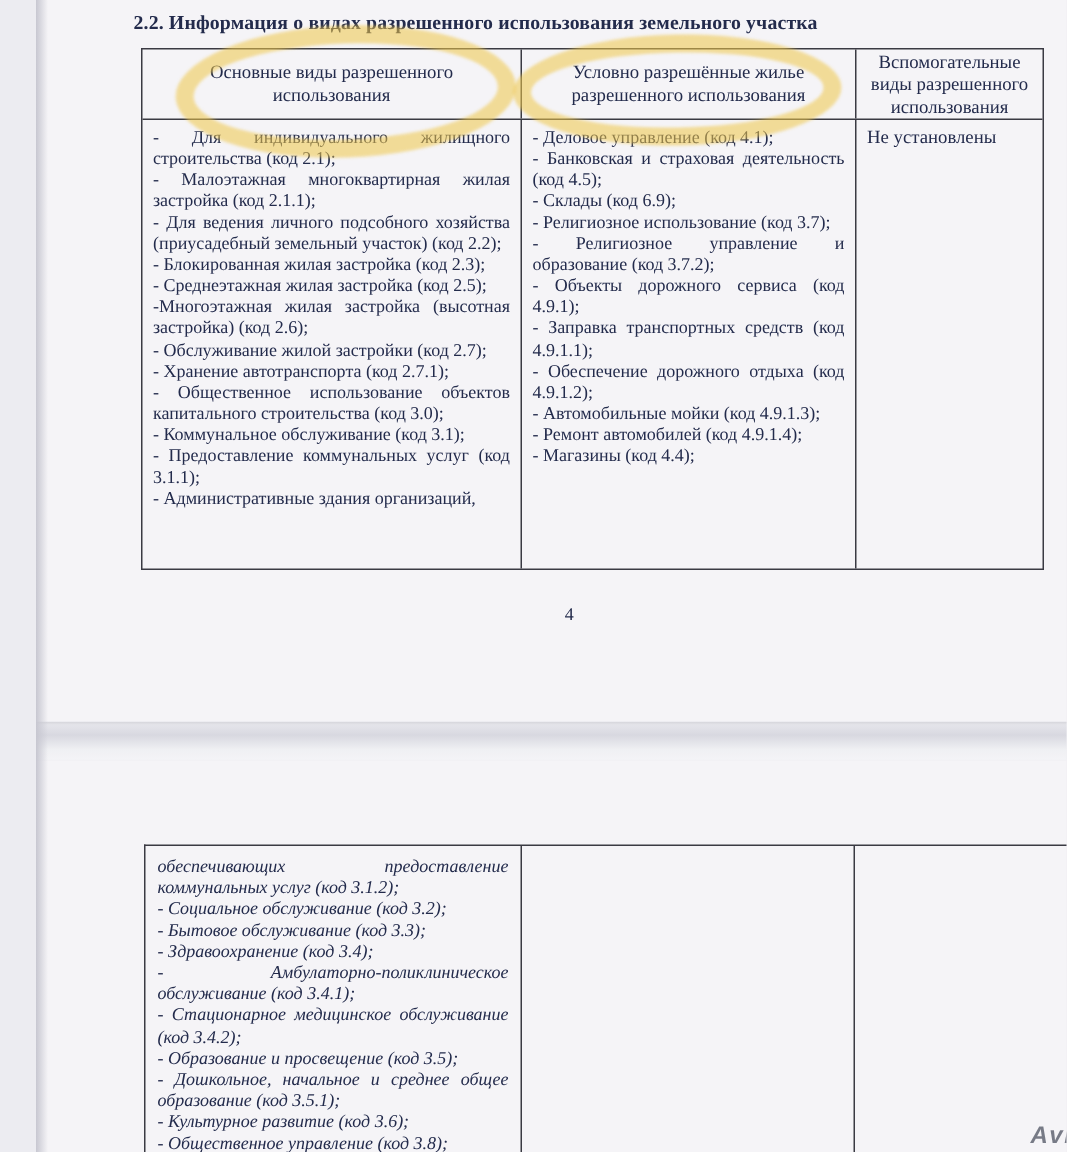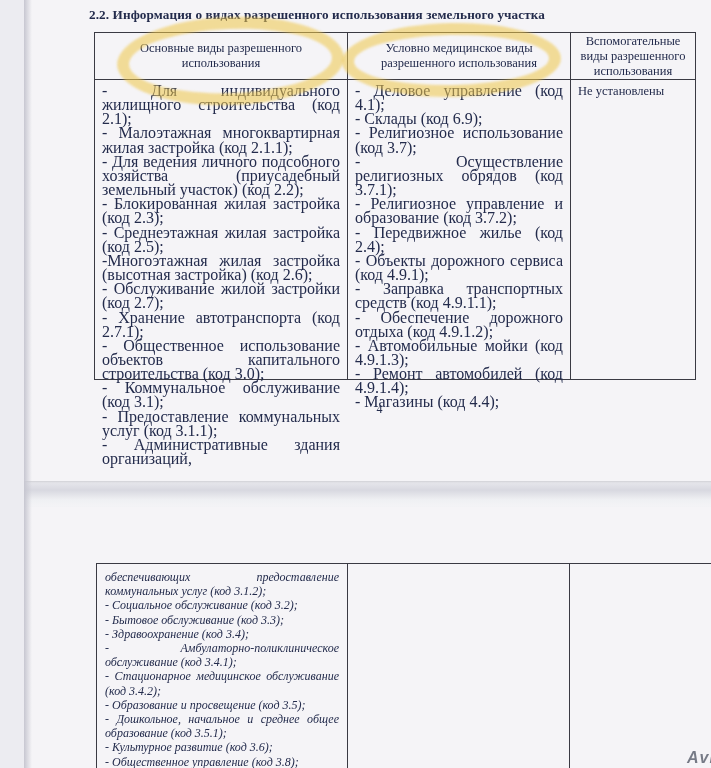--- a/index.html
+++ b/index.html
@@ -44,21 +44,21 @@
   .t1-header{display:flex;height:46px;flex-shrink:0;border-bottom:1.6px solid var(--table-border);}
   .t1-body{display:flex;flex:1;min-height:0;}
   .col-a{width:253px;border-right:1.6px solid var(--table-border);box-sizing:border-box;}
   .col-b{width:223px;border-right:1.6px solid var(--table-border);box-sizing:border-box;}
   .col-c{flex:1;box-sizing:border-box;}
   .hcell{display:flex;align-items:center;justify-content:center;text-align:center;
     font-size:12.5px;line-height:15px;}
   .hcell .hw-a{max-width:180px;}
   .hcell .hw-b{max-width:218px;}
   .hcell .hw-c{max-width:112px;}
-  .bcell{padding:4px 7px 0 7px;font-size:16px;line-height:14.15px;text-align:justify;}
+  .bcell{padding:4px 7px 0 7px;font-size:12px;line-height:14.15px;text-align:justify;}
   .bcell .list-item{margin:0;}
   .aux-cell{padding:4px 7px 0 7px;font-size:12.5px;line-height:15px;text-align:left;}
 
   .page-number{
     position:absolute;left:0;top:402px;width:711px;text-align:center;
     font-size:12px;color:var(--ink);
   }
 
   
   .oval{
@@ -96,21 +96,21 @@
 
   <div class="page page-1">
     <div class="section-title">2.2. Информация о видах разрешенного использования земельного участка</div>
 
     <div class="table1">
       <div class="t1-header">
         <div class="col-a hcell">
           <span class="hw-a">Основные виды разрешенного использования</span>
         </div>
         <div class="col-b hcell">
-          <span class="hw-b">Условно медицинское виды разрешенного использования</span>
+          <span class="hw-b">Условно разрешённые жилье разрешенного использования</span>
         </div>
         <div class="col-c hcell">
           <span class="hw-c">Вспомогательные виды разрешенного использования</span>
         </div>
       </div>
       <div class="t1-body">
         <div class="col-a bcell">
             <div class="list-item">- Для индивидуального жилищного строительства (код 2.1);</div>
             <div class="list-item">- Малоэтажная многоквартирная жилая застройка (код 2.1.1);</div>
             <div class="list-item">- Для ведения личного подсобного хозяйства (приусадебный земельный участок) (код 2.2);</div>
@@ -119,25 +119,24 @@
             <div class="list-item">-Многоэтажная жилая застройка (высотная застройка) (код 2.6);</div>
             <div class="list-item">- Обслуживание жилой застройки (код 2.7);</div>
             <div class="list-item">- Хранение автотранспорта (код 2.7.1);</div>
             <div class="list-item">- Общественное использование объектов капитального строительства (код 3.0);</div>
             <div class="list-item">- Коммунальное обслуживание (код 3.1);</div>
             <div class="list-item">- Предоставление коммунальных услуг (код 3.1.1);</div>
             <div class="list-item">- Административные здания организаций,</div>
           </div>
         <div class="col-b bcell">
             <div class="list-item">- Деловое управление (код 4.1);</div>
+            <div class="list-item">- Банковская и страховая деятельность (код 4.5);</div>
             <div class="list-item">- Склады (код 6.9);</div>
             <div class="list-item">- Религиозное использование (код 3.7);</div>
-            <div class="list-item">- Осуществление религиозных обрядов (код 3.7.1);</div>
             <div class="list-item">- Религиозное управление и образование (код 3.7.2);</div>
-            <div class="list-item">- Передвижное жилье (код 2.4);</div>
             <div class="list-item">- Объекты дорожного сервиса (код 4.9.1);</div>
             <div class="list-item">- Заправка транспортных средств (код 4.9.1.1);</div>
             <div class="list-item">- Обеспечение дорожного отдыха (код 4.9.1.2);</div>
             <div class="list-item">- Автомобильные мойки (код 4.9.1.3);</div>
             <div class="list-item">- Ремонт автомобилей (код 4.9.1.4);</div>
             <div class="list-item">- Магазины (код 4.4);</div>
           </div>
         <div class="col-c aux-cell">Не установлены</div>
       </div>
     </div>

